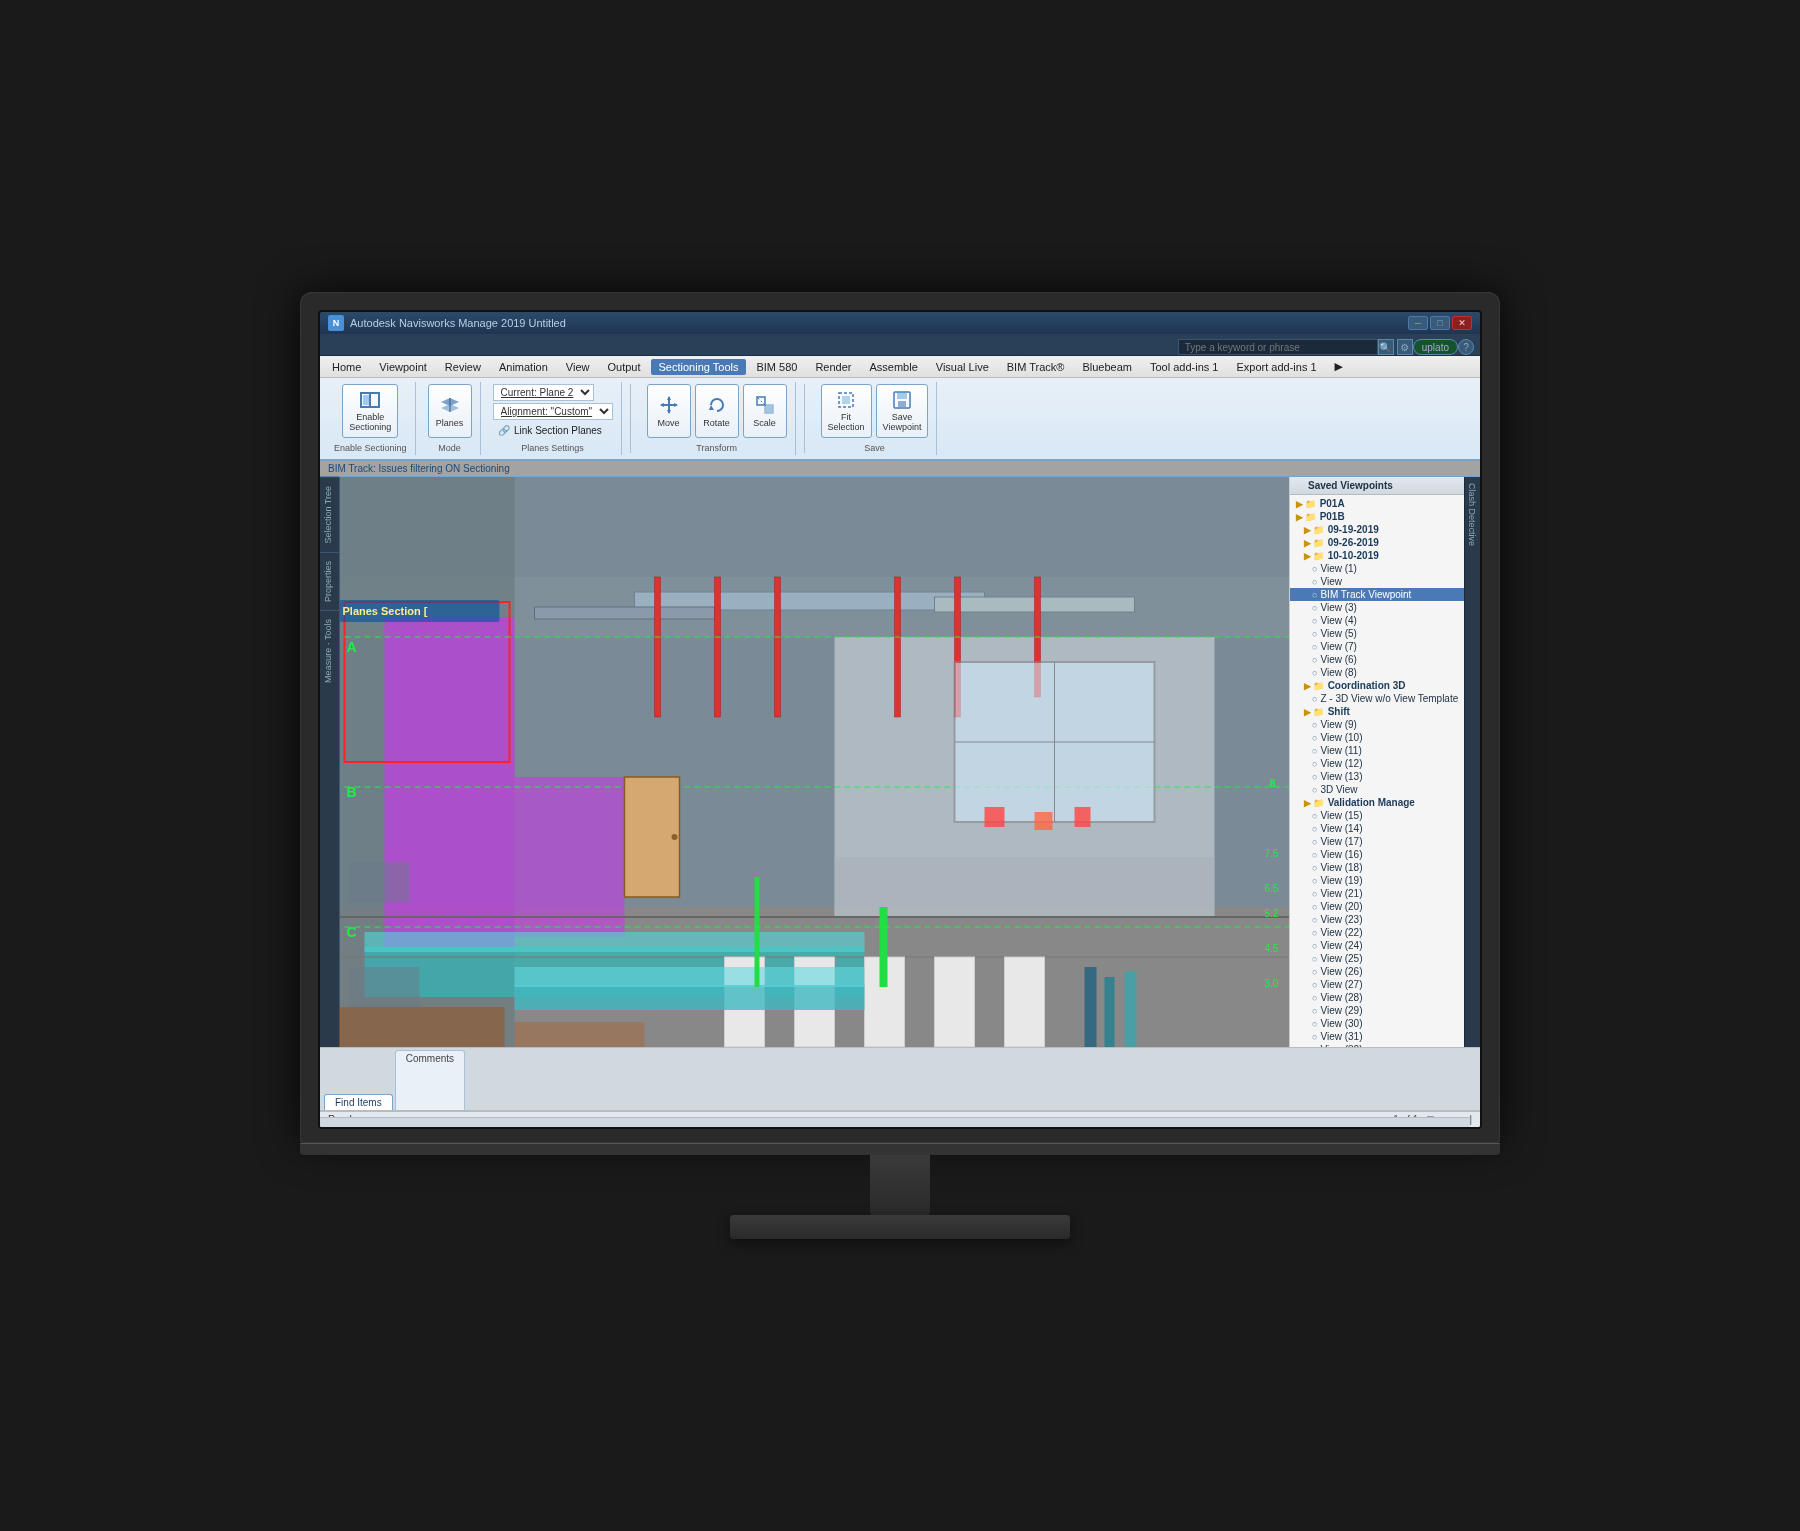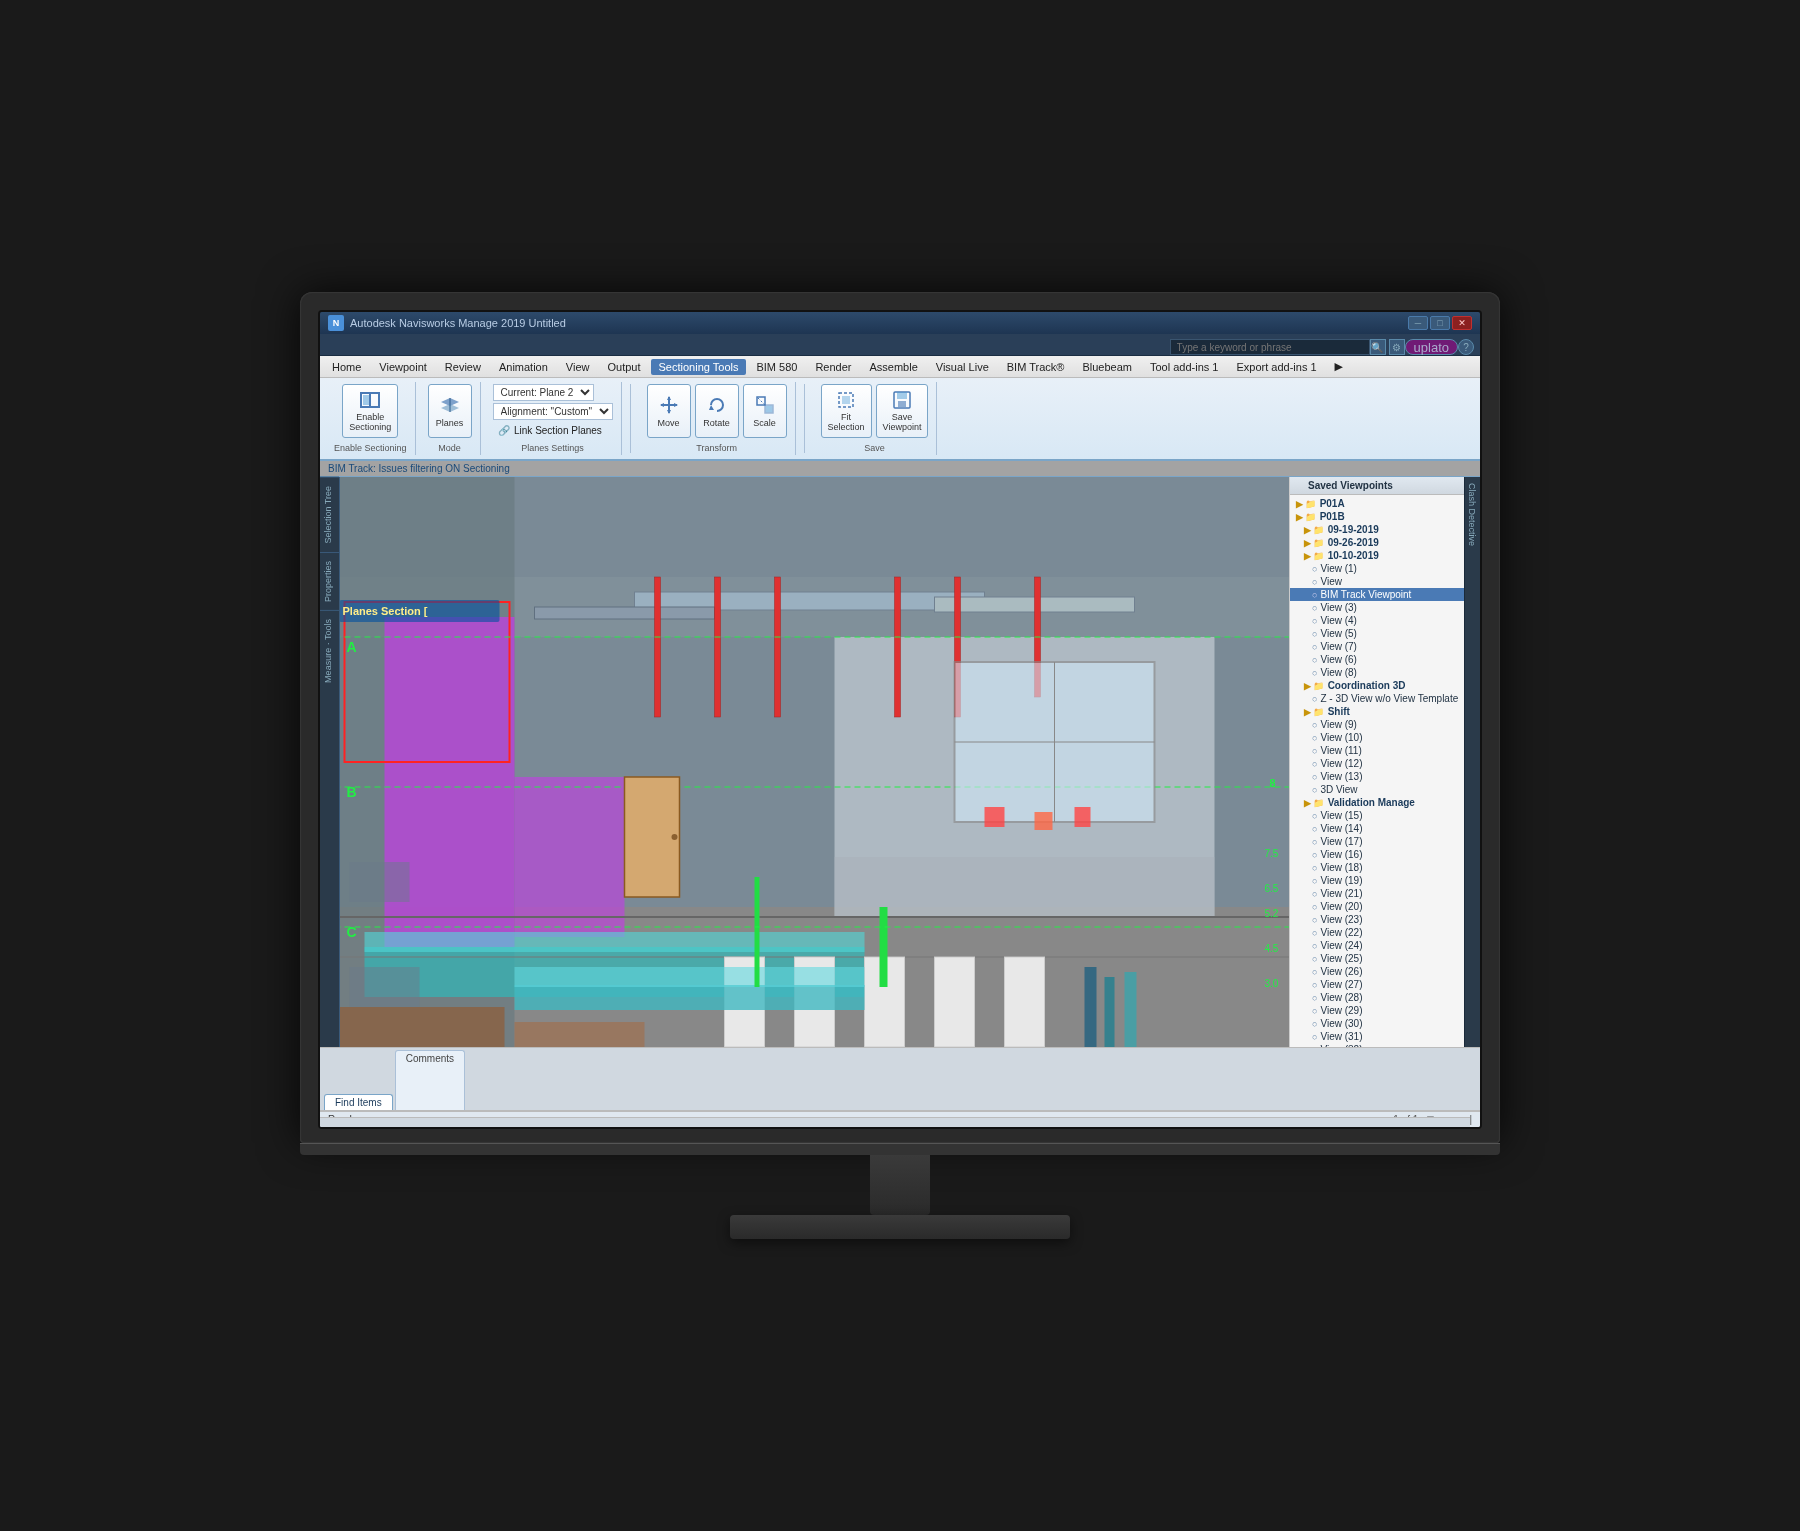--- a/index.html
+++ b/index.html
@@ -214,20 +214,21 @@
       gap: 2px;
       justify-content: center;
     }
 
     .ribbon-combo {
       display: flex;
       align-items: center;
       gap: 2px;
       font-size: 10px;
       color: #333;
+      text-decoration: underline;
     }
 
     .ribbon-select {
       background: white;
       border: 1px solid #aac0d8;
       font-size: 10px;
       padding: 1px 3px;
       color: #333;
     }
 
@@ -473,21 +474,21 @@
         </div>
       </div>
 
       <div class="search-area">
         <div style="flex:1"></div>
         <input class="search-input" type="text" placeholder="Type a keyword or phrase" style="">
         <div style="display:flex;gap:3px;align-items:center;">
           <div style="width:16px;height:16px;background:#3a5a7a;border:1px solid #5a8aaa;display:flex;align-items:center;justify-content:center;font-size:10px;color:#8ab;">🔍</div>
           <div style="width:16px;height:16px;background:#3a5a7a;border:1px solid #5a8aaa;display:flex;align-items:center;justify-content:center;font-size:10px;color:#8ab;">⚙</div>
         </div>
-        <div style="background:#701a75;border:1px solid #5a8aaa;padding:0 8px;height:16px;display:flex;align-items:center;color:#aac;font-size:13px;border-radius:8px;">uplato</div>
+        <div style="background:#14532d;border:1px solid #5a8aaa;padding:0 8px;height:16px;display:flex;align-items:center;color:#aac;font-size:10px;border-radius:8px;">uplato</div>
         <div style="width:16px;height:16px;background:#3a5a7a;border:1px solid #5a8aaa;border-radius:50%;display:flex;align-items:center;justify-content:center;font-size:10px;color:#8ab;">?</div>
       </div>
 
       <div class="menu-bar">
         <div class="menu-item">Home</div>
         <div class="menu-item">Viewpoint</div>
         <div class="menu-item">Review</div>
         <div class="menu-item">Animation</div>
         <div class="menu-item">View</div>
         <div class="menu-item">Output</div>

